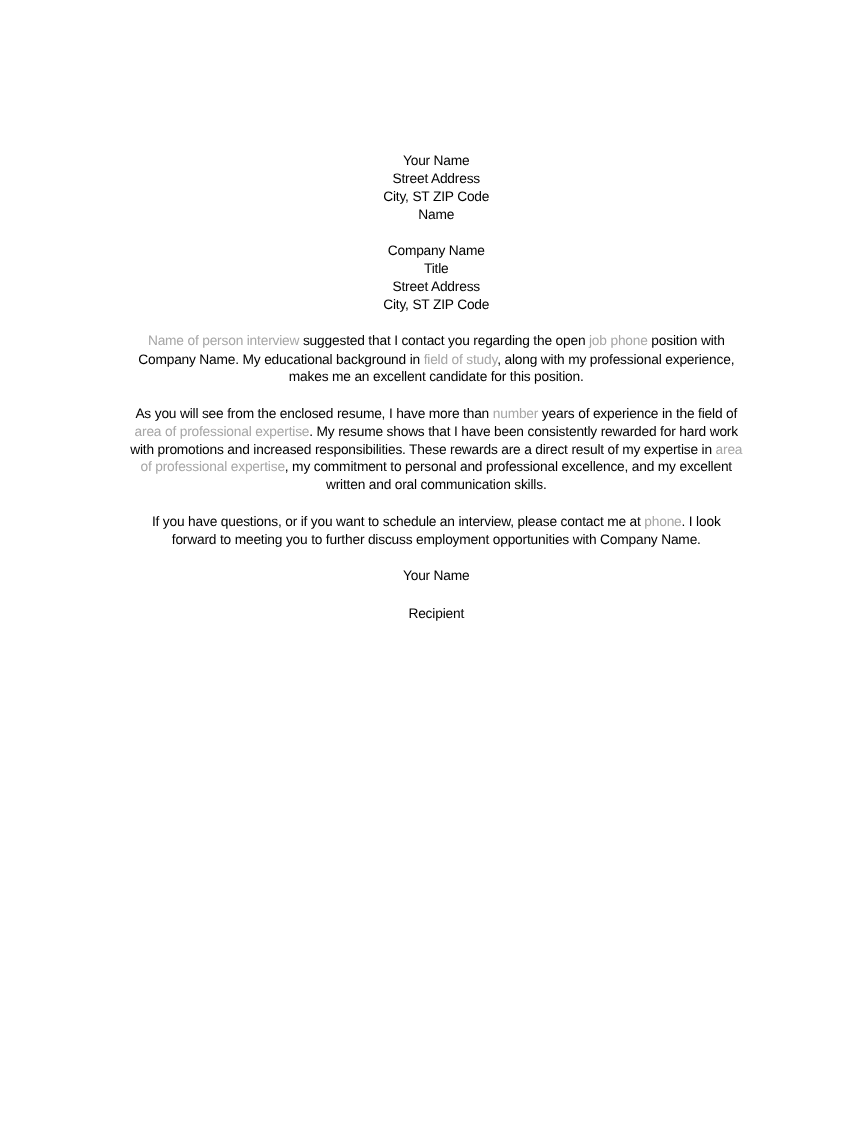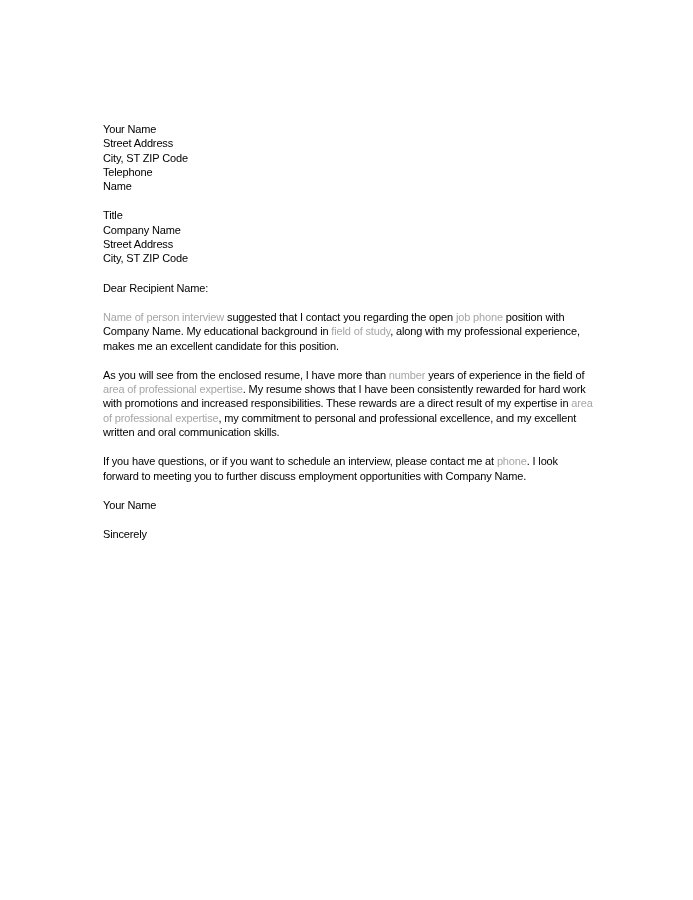--- a/index.html
+++ b/index.html
@@ -22,59 +22,56 @@
     overflow: hidden;
   }
   .letter {
     position: absolute;
     left: 103px;
     top: 122px;
     width: 492px;
     font-size: 11px;
     line-height: 14.3px;
     letter-spacing: -0.15px;
+    text-align: center;
   }
   .blk { margin: 0 0 15px 0; }
   .blk p, .blk div { margin: 0; }
   p.body-par { margin: 0 0 15px 0; }
   p.body-par.last { }
   .closing { margin: 0 0 60px 0; }
   .signature { margin: 0 0 15px 0; }
   .enclosure { margin: 0; }
   .ph { color: var(--placeholder); }
 </style>
 </head>
 <body>
 
 <div class="letter">
 
   <div class="blk">
     <div>Your Name</div>
     <div>Street Address</div>
     <div>City, ST ZIP Code</div>
-    <div>Telephone</div>
     <div>Name</div>
   </div>
 
 
   <div class="blk">
+    <div>Company Name</div>
     <div>Title</div>
-    <div>Company Name</div>
     <div>Street Address</div>
     <div>City, ST ZIP Code</div>
   </div>
 
-  <div class="blk">
-    <div>Dear Recipient Name:</div>
-  </div>
 
   <p class="body-par"><span class="ph">Name of person interview</span><span> suggested that I contact you regarding the open </span><span class="ph">job phone</span><span> position with Company Name. My educational background in </span><span class="ph">field of study</span><span>, along with my professional experience, makes me an excellent candidate for this position.</span></p>
 
   <p class="body-par"><span>As you will see from the enclosed resume, I have more than </span><span class="ph">number</span><span> years of experience in the field of </span><span class="ph">area of professional expertise</span><span>. My resume shows that I have been consistently rewarded for hard work with promotions and increased responsibilities. These rewards are a direct result of my expertise in </span><span class="ph">area of professional expertise</span><span>, my commitment to personal and professional excellence, and my excellent written and oral communication skills.</span></p>
 
   <p class="body-par last"><span>If you have questions, or if you want to schedule an interview, please contact me at </span><span class="ph">phone</span><span>. I look forward to meeting you to further discuss employment opportunities with Company Name.</span></p>
 
 
   <div class="signature">Your Name</div>
 
-  <div class="enclosure">Sincerely</div>
+  <div class="enclosure">Recipient</div>
 
 </div>
 
 </body></html>

